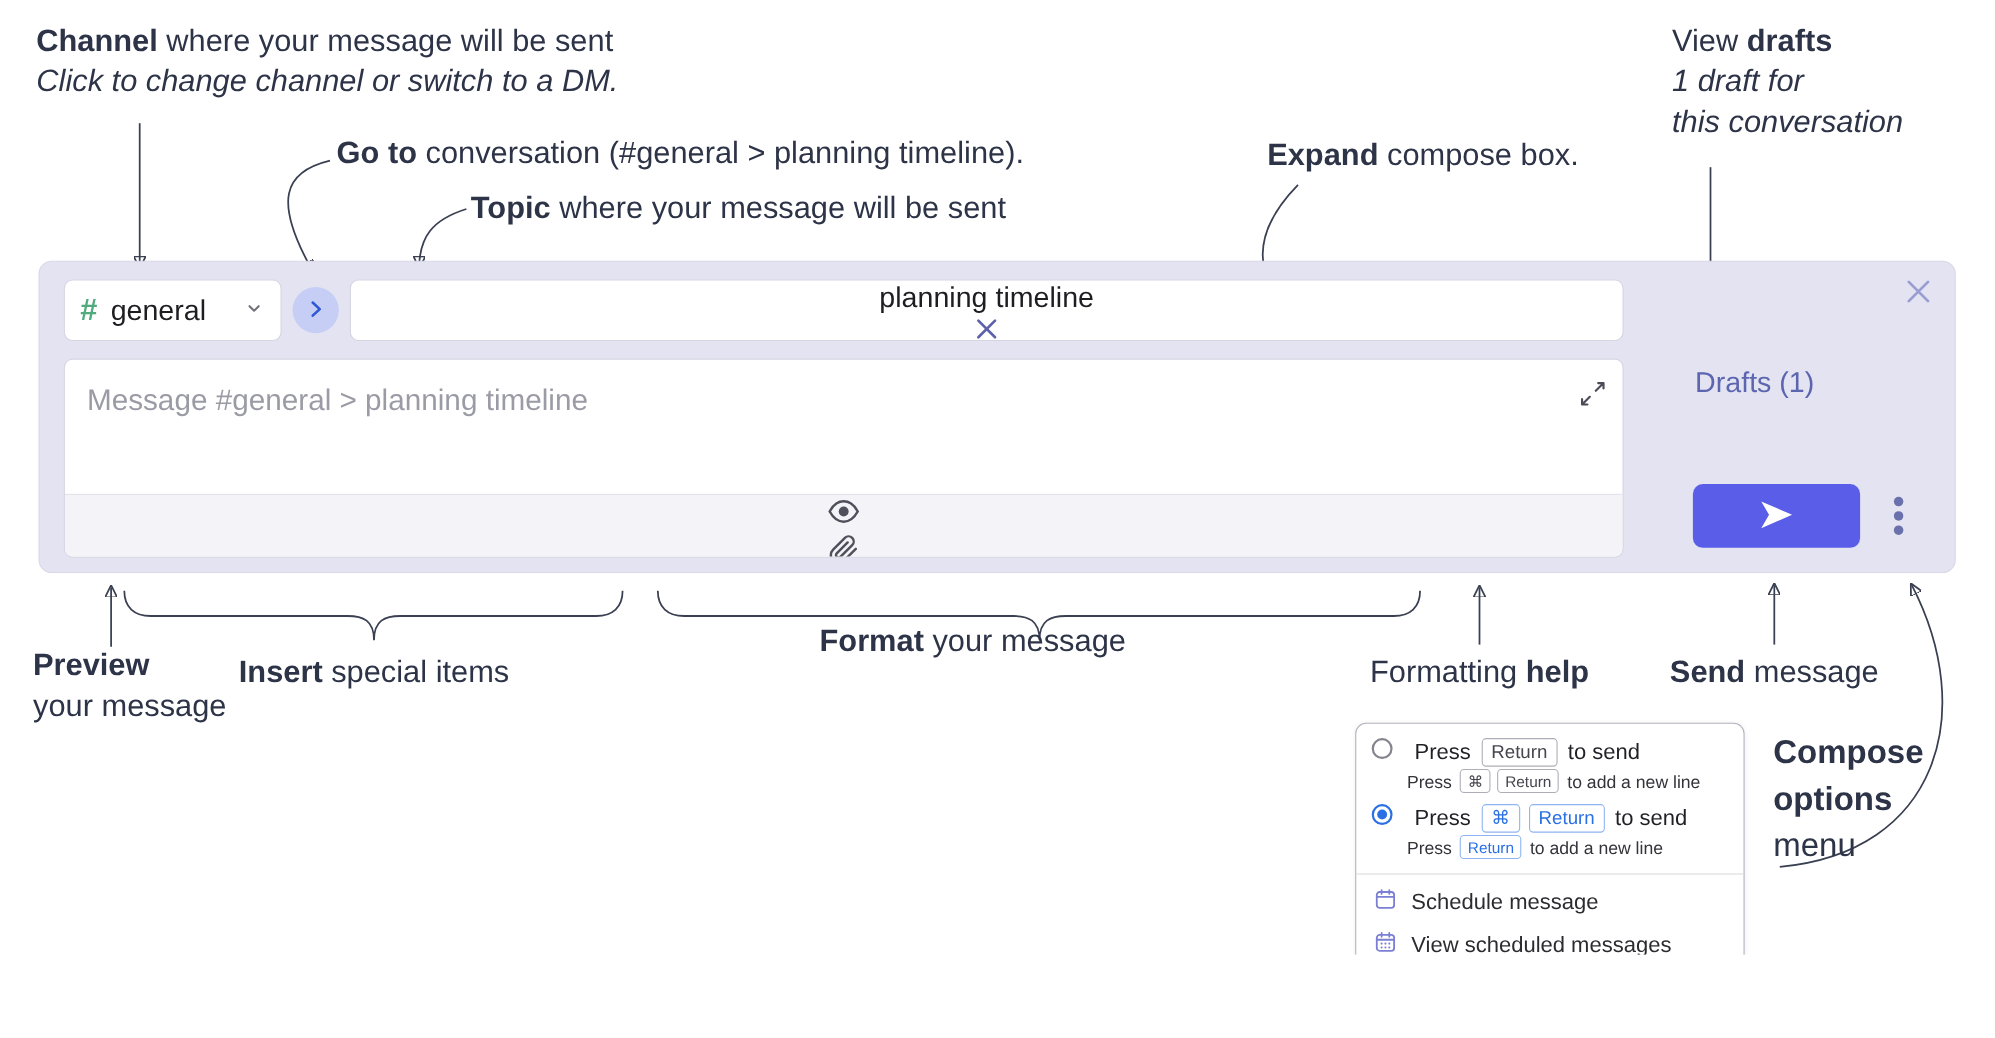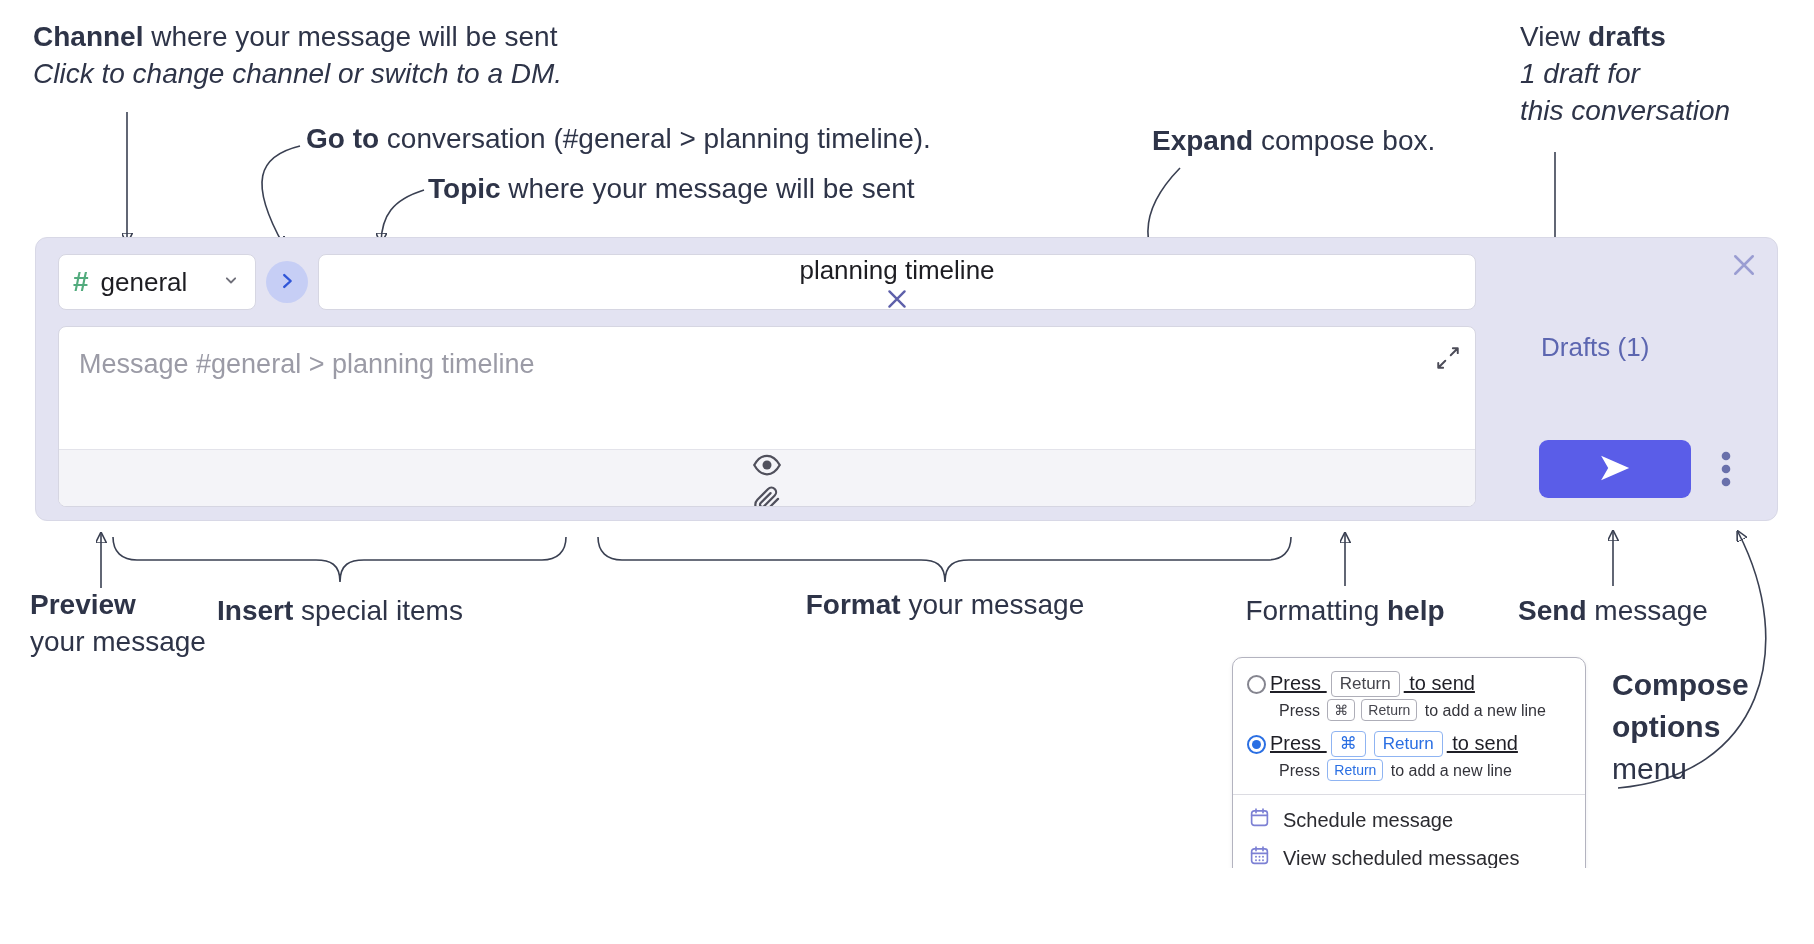--- a/index.html
+++ b/index.html
@@ -10,21 +10,21 @@
   .ann{position:absolute;font-size:28px;line-height:37px;color:#2e3448;white-space:nowrap;}
   .seg-b{font-weight:700;}
   .seg-i{font-style:italic;}
   .ann-channel{left:33px;top:18px;}
   .ann-goto{left:306px;top:120px;}
   .ann-topic{left:428px;top:170px;}
   .ann-expand{left:1152px;top:122px;}
   .ann-drafts{left:1520px;top:18px;}
   .ann-preview{left:30px;top:586px;}
   .ann-insert{left:140px;top:592px;width:400px;text-align:center;}
-  .ann-format{left:745px;top:586px;width:400px;text-align:center;}
+  .ann-format{left:745px;top:564px;width:400px;text-align:left;}
   .ann-help{left:1145px;top:592px;width:400px;text-align:center;}
   .ann-send{left:1463px;top:592px;width:300px;text-align:center;}
   .ann-options{left:1612px;top:664px;font-size:30px;line-height:42px;}
 
   
   .overlay{position:absolute;left:0;top:0;width:1814px;height:944px;pointer-events:none;}
   .overlay path{fill:none;stroke:#3a4052;stroke-width:1.6px;}
 
   
   .compose-box{position:absolute;left:35px;top:237px;width:1743px;height:284px;
@@ -58,21 +58,21 @@
   .tb-help{font-weight:400;font-size:28px;color:#45454f;}
   .drafts-link{position:absolute;left:1505px;top:94px;font-size:26px;color:#5c66b0;cursor:pointer;}
   .send-btn{position:absolute;left:1503px;top:202px;width:152px;height:58px;border:none;border-radius:9px;
             background:#5a5de8;display:flex;align-items:center;justify-content:center;cursor:pointer;}
   .more-btn{position:absolute;left:1670px;top:206px;width:40px;height:52px;border:none;background:transparent;
             display:flex;align-items:center;justify-content:center;padding:0;cursor:pointer;}
 
   
   .popup{position:absolute;left:1232px;top:657px;width:354px;background:#fff;border:1.5px solid #b3b3bf;
          border-radius:10px;box-sizing:border-box;padding:10px 0 8px;box-shadow:0 1px 4px rgba(40,40,70,.08);}
-  .popup-option{display:flex;align-items:center;gap:4px;padding:3px 14px 2px;font-size:20px;color:#1f1f26;text-decoration:underline;}
+  .popup-option{display:flex;gap:20px;padding:3px 14px 2px;font-size:20px;color:#1f1f26;}
   .popup-sub{padding:0 14px 7px 46px;font-size:16px;color:#33333a;}
   .radio{width:19px;height:19px;border:2px solid #85858f;border-radius:50%;box-sizing:border-box;flex:none;
          position:relative;cursor:pointer;}
   .radio.checked{border-color:#2a6fe3;}
   .radio.checked::after{content:"";position:absolute;left:50%;top:50%;width:9px;height:9px;margin:-4.5px 0 0 -4.5px;
          border-radius:50%;background:#2a6fe3;}
   .seg-kbd,.seg-kbdb{display:inline-block;border:1px solid #aeaeb8;border-radius:4px;background:#fff;
          padding:0 8px;margin:0 4px;font-family:"Liberation Sans",sans-serif;
          font-size:17px;line-height:24px;color:#45454d;vertical-align:1px;}
   .seg-kbdb{border-color:#8fb4f2;color:#2a6fe3;}

